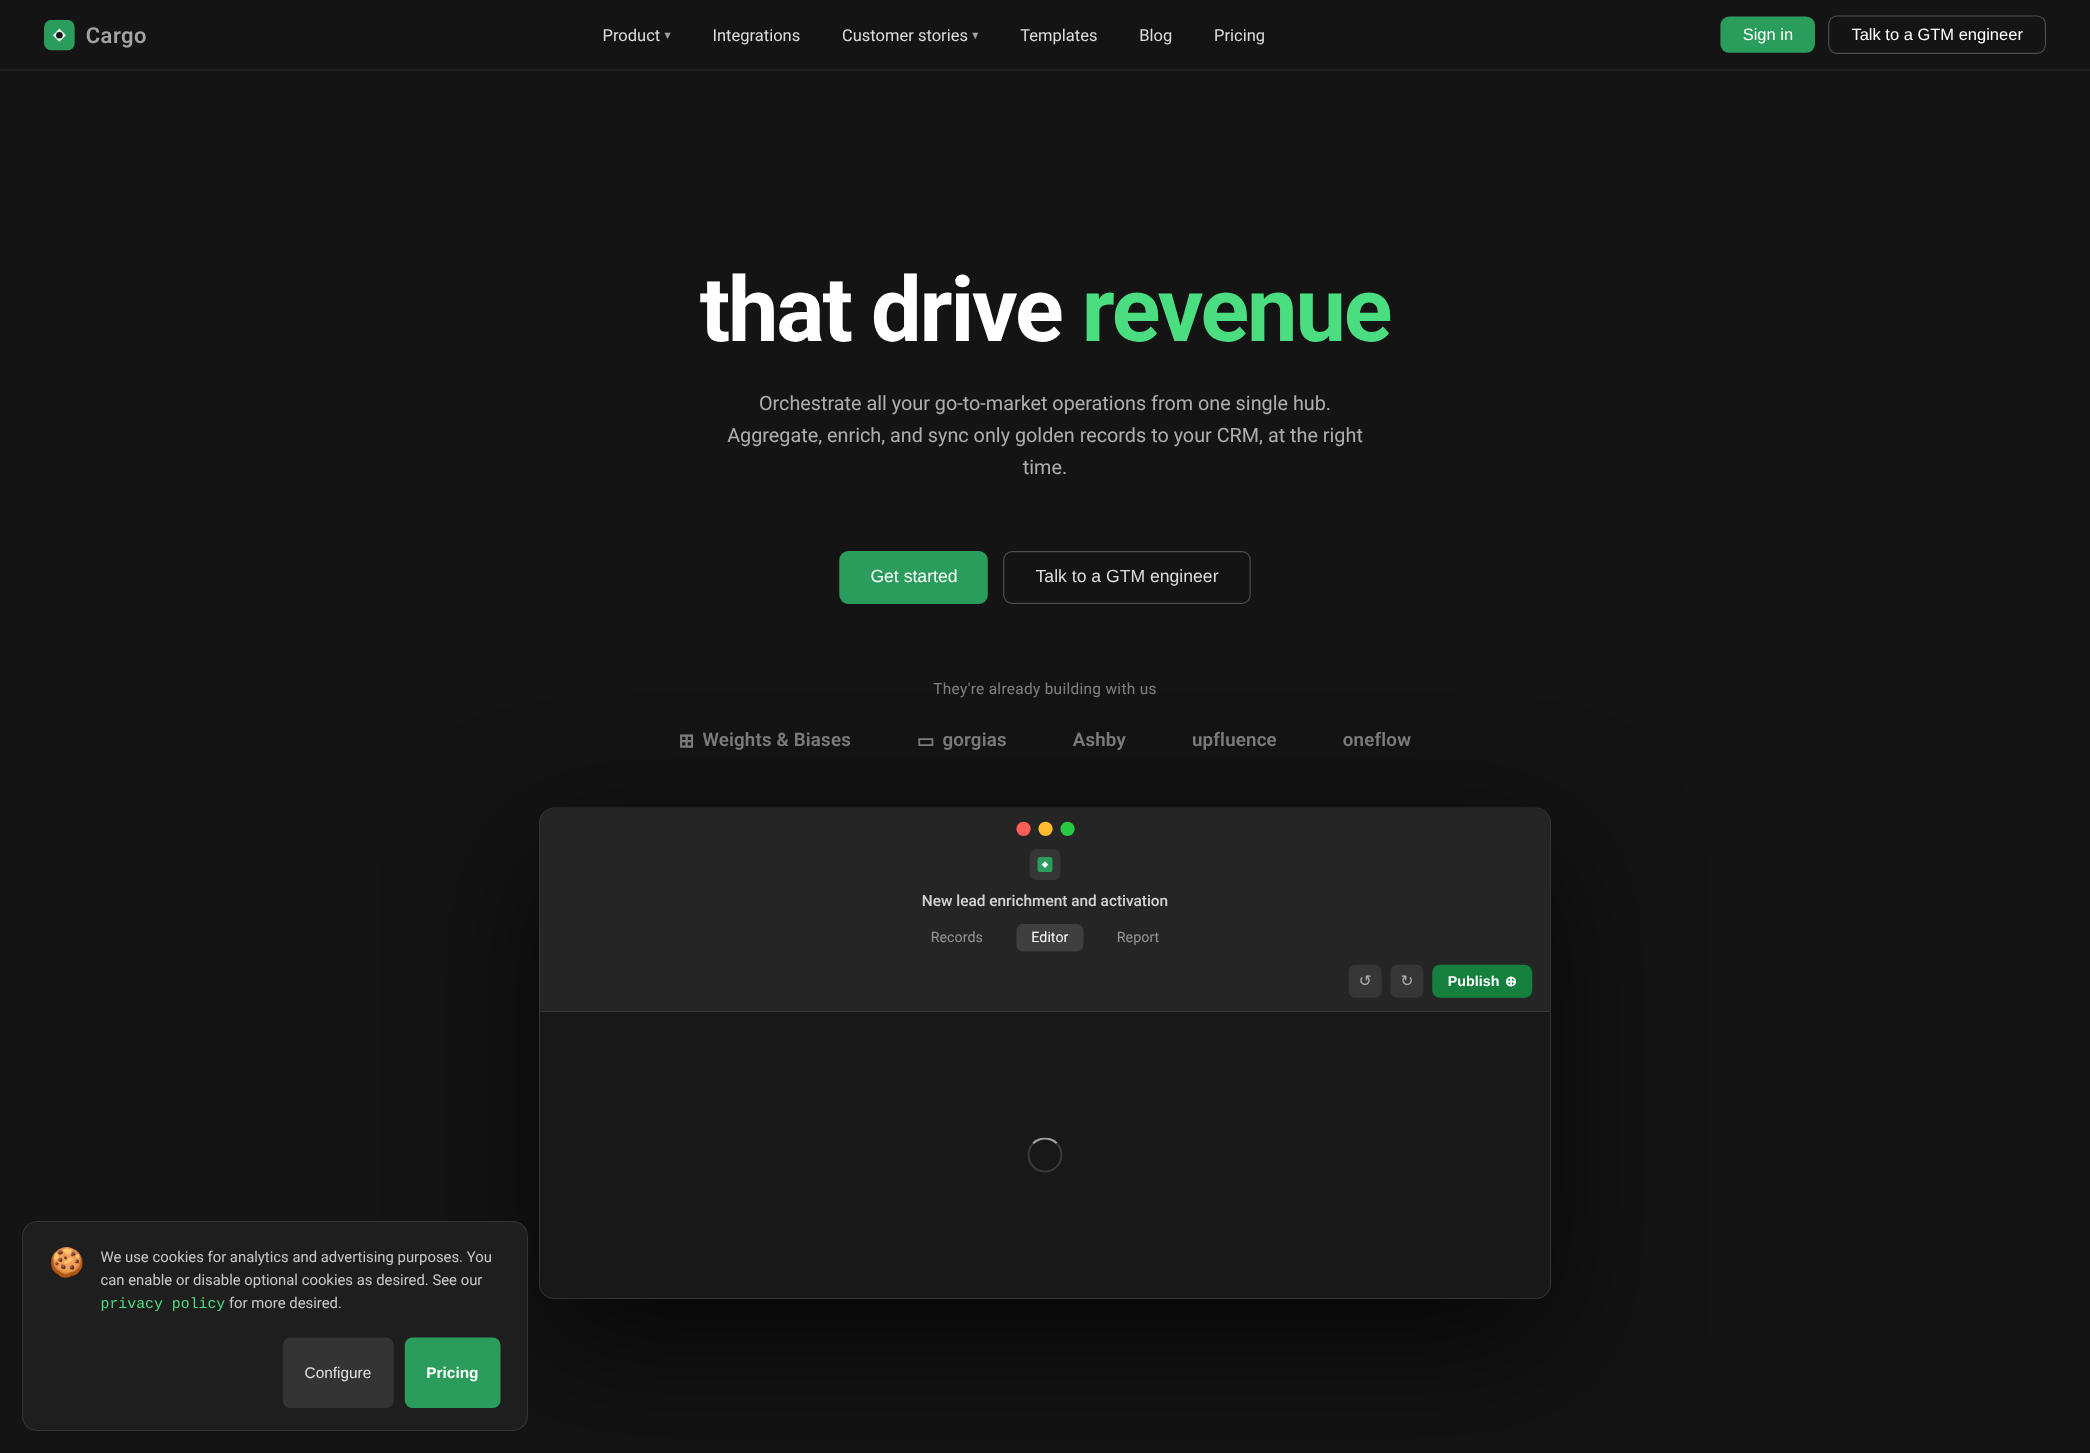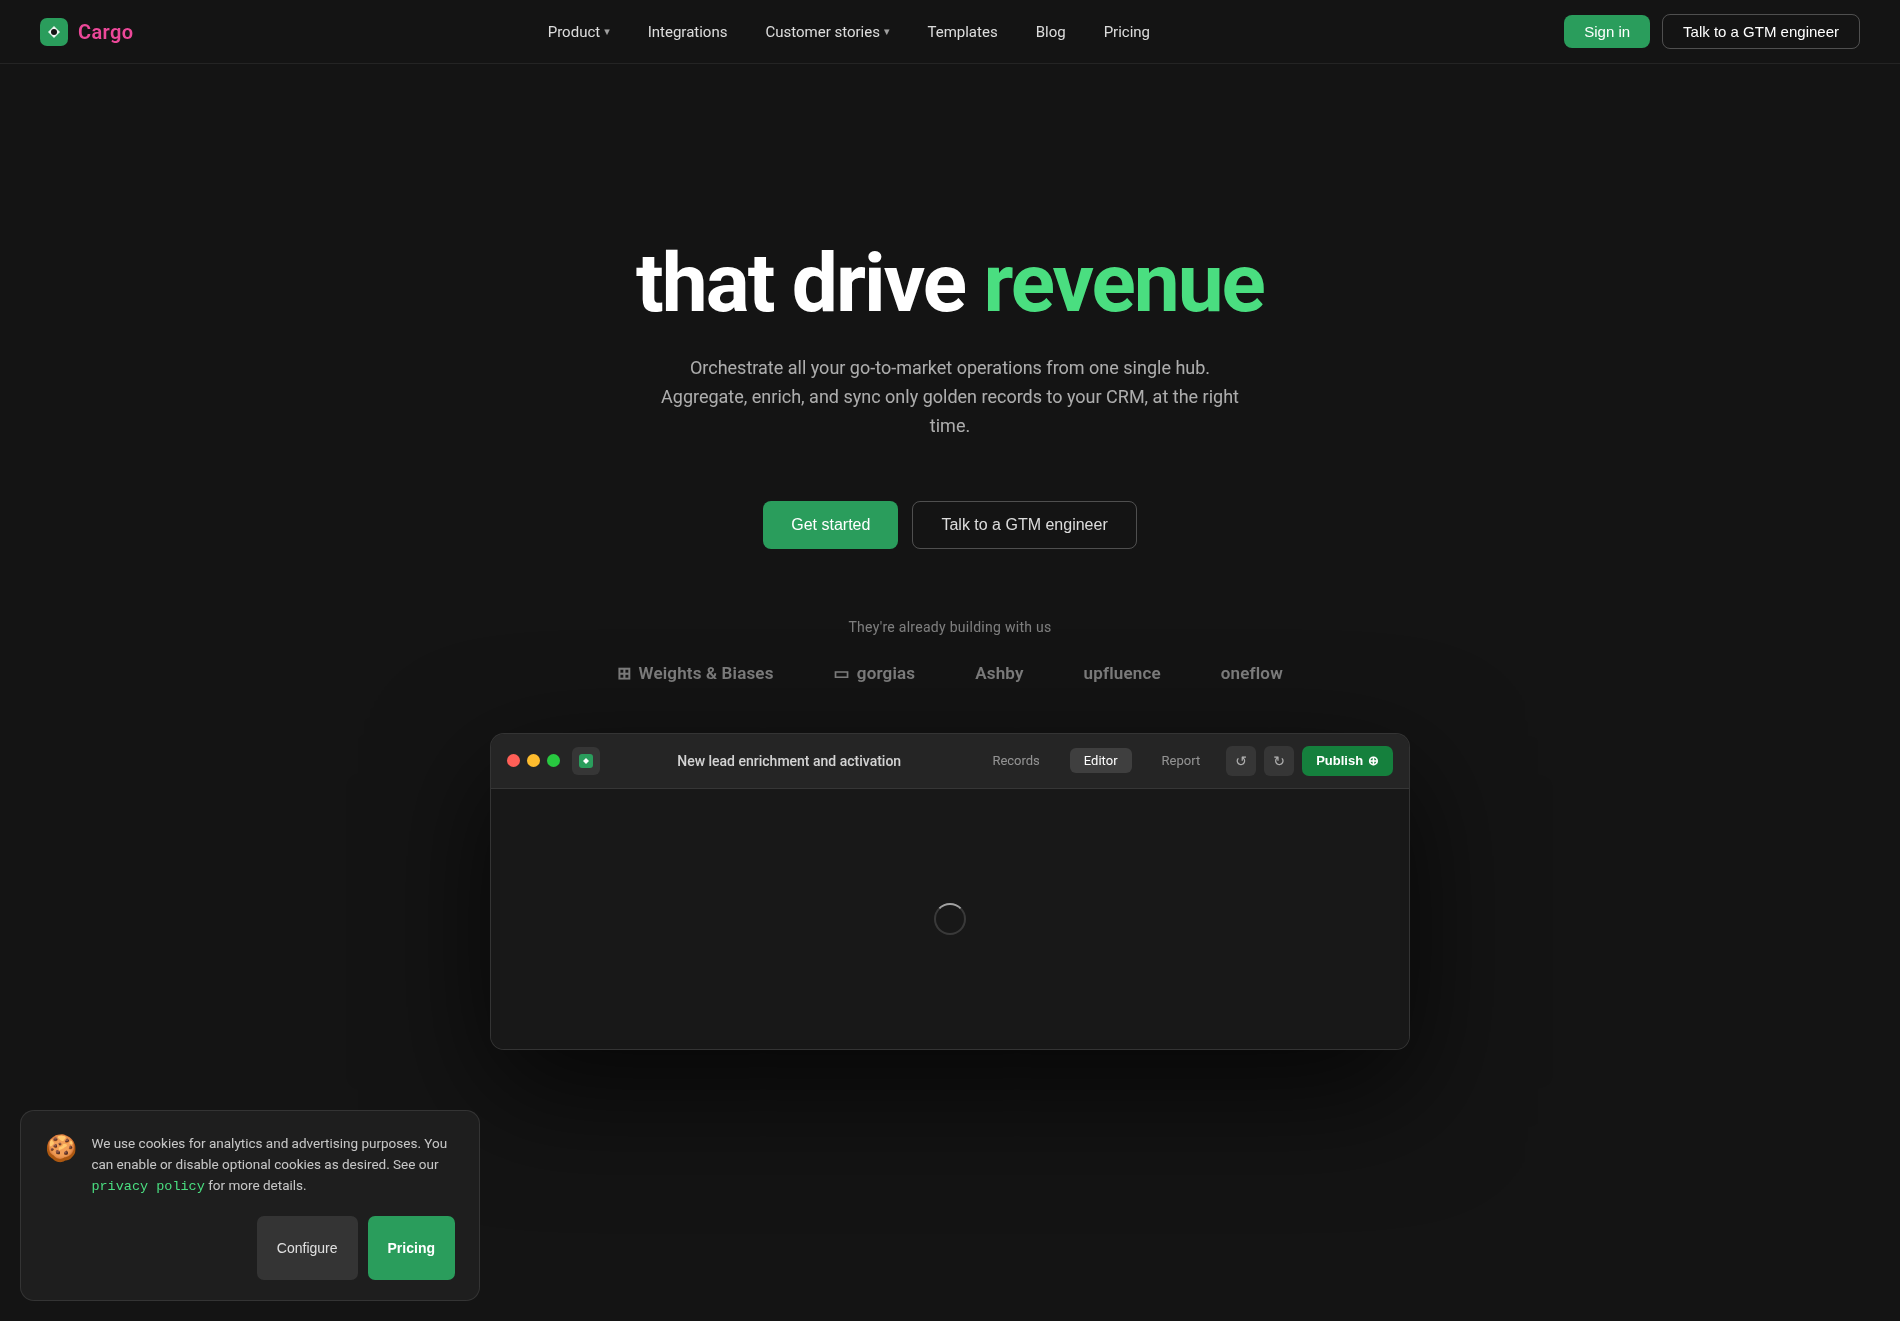--- a/index.html
+++ b/index.html
@@ -22,21 +22,21 @@
       border-bottom: 1px solid rgba(255,255,255,0.07);
       position: sticky;
       top: 0;
       z-index: 100;
     }
     .nav-logo {
       display: flex;
       align-items: center;
       gap: 10px;
       text-decoration: none;
-      color: #ec4899;
+      color: #a3a3a3;
     }
     .nav-logo-icon {
       width: 28px;
       height: 28px;
     }
     .nav-logo-text {
       font-size: 20px;
       font-weight: 600;
       letter-spacing: 0.02em;
     }
@@ -185,20 +185,21 @@
       overflow: hidden;
       box-shadow: 0 40px 120px rgba(0,0,0,0.7);
     }
     .app-window-titlebar {
       display: flex;
       align-items: center;
       padding: 12px 16px;
       background: #252525;
       border-bottom: 1px solid rgba(255,255,255,0.08);
       gap: 12px;
+      flex-direction: column;
     }
     .traffic-lights {
       display: flex;
       gap: 7px;
     }
     .traffic-light {
       width: 13px;
       height: 13px;
       border-radius: 50%;
     }
@@ -461,20 +462,20 @@
         <div class="loading-spinner"></div>
       </div>
     </div>
   </div>
 </section>
 
 <div class="cookie-banner">
   <div class="cookie-top">
     <span class="cookie-emoji">🍪</span>
     <p class="cookie-text">
-      <span>We use cookies for analytics and advertising purposes. You can enable or disable optional cookies as desired. See our </span><a href="#">privacy policy</a><span> for more details.</span>
+      <span>We use cookies for analytics and advertising purposes. You can enable or disable optional cookies as desired. See our </span><a href="#">privacy policy</a><span> for more desired.</span>
     </p>
   </div>
   <div class="cookie-actions">
     <button class="btn-configure">Configure</button>
     <button class="btn-accept">Pricing</button>
   </div>
 </div>
 
 </body></html>

